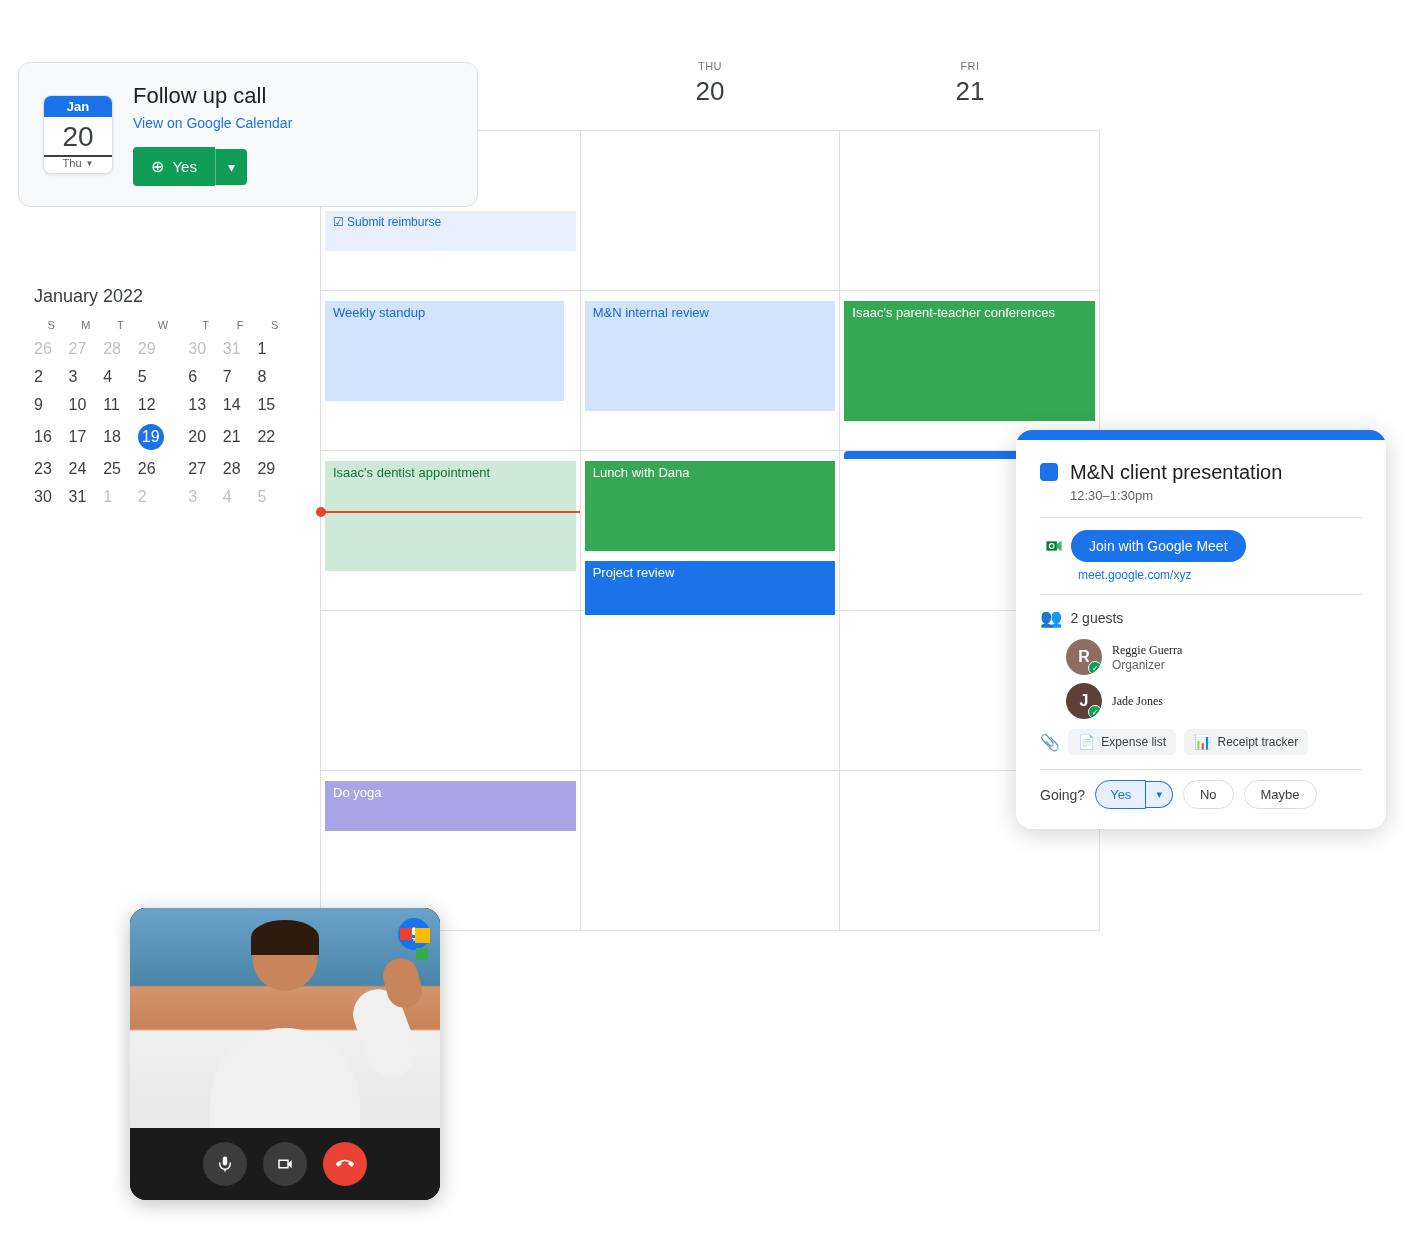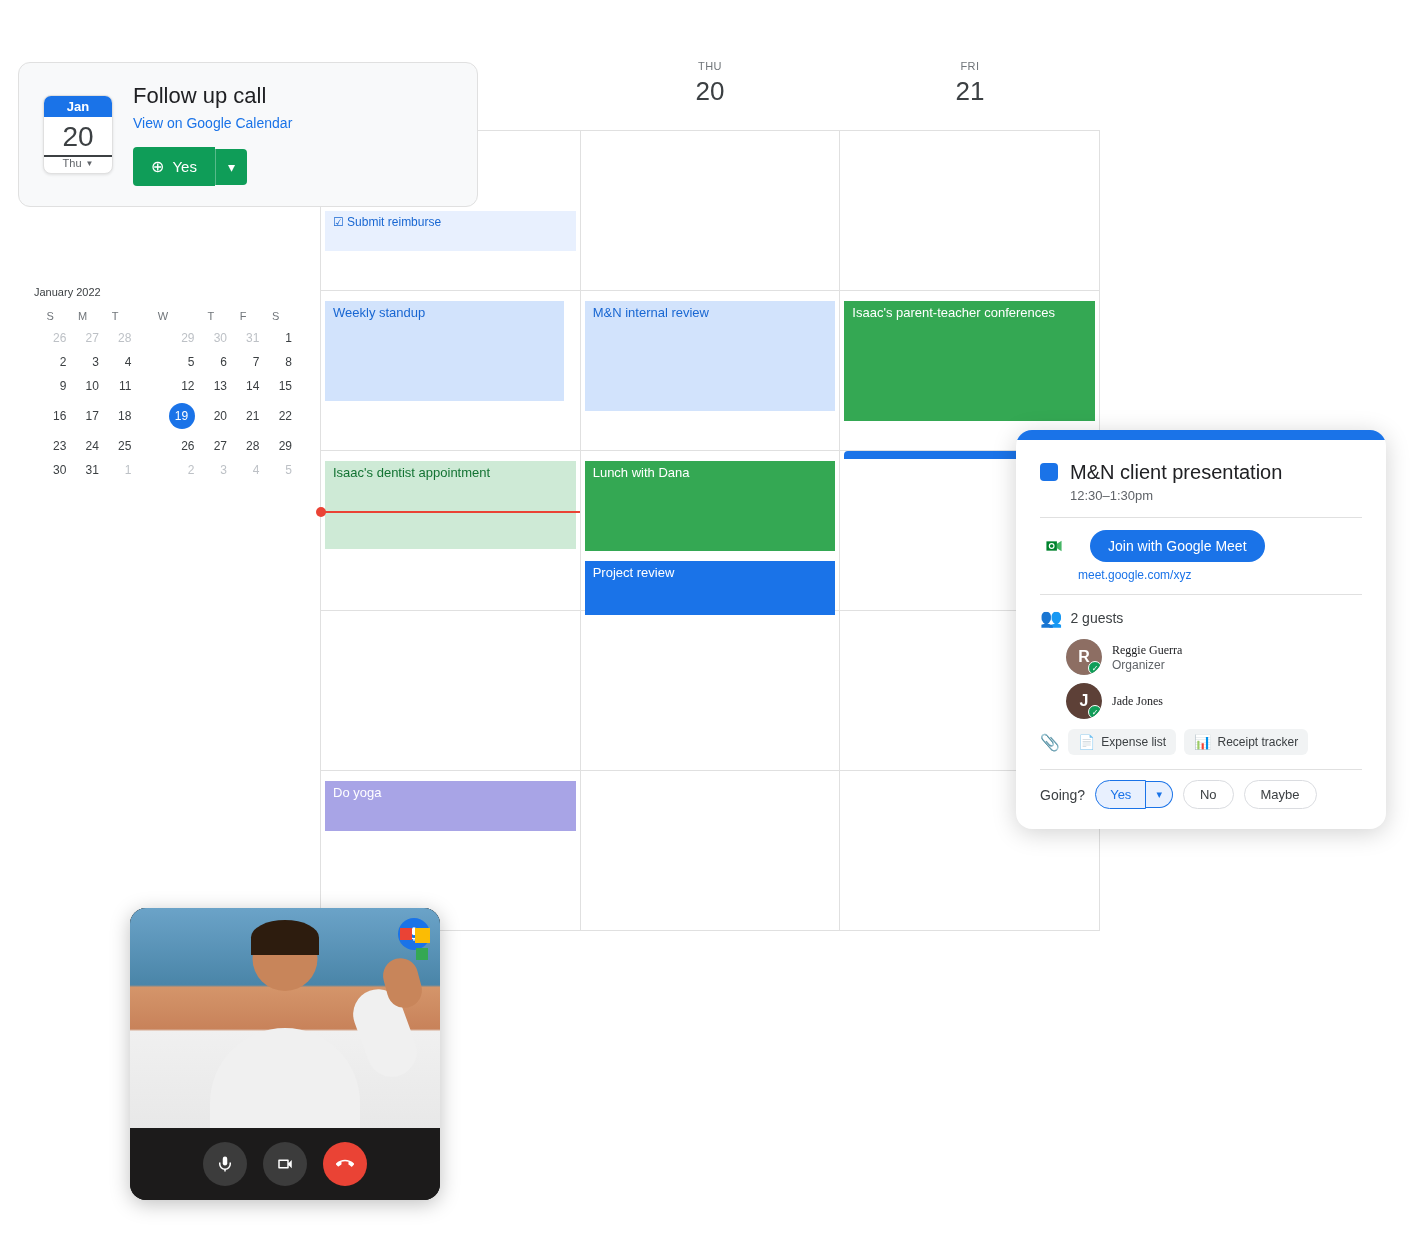--- a/index.html
+++ b/index.html
@@ -113,35 +113,35 @@
       background: #fff;
       border-radius: 8px;
       padding: 16px;
     }
     .mini-cal-header {
       display: flex;
       align-items: center;
       margin-bottom: 8px;
     }
     .mini-cal-month {
-      font-size: 11px;
+      font-size: 18px;
       font-weight: 500;
       color: #3c4043;
     }
     .mini-cal-grid { width: 100%; border-collapse: collapse; }
     .mini-cal-grid th {
       font-size: 11px;
       color: #70757a;
       text-align: center;
       padding: 4px 0;
       font-weight: 400;
     }
     .mini-cal-grid td {
-      font-size: 12px;
-      text-align: right;
+      font-size: 16px;
+      text-align: left;
       padding: 5px 0;
       color: #3c4043;
       cursor: pointer;
     }
     .td-circle {
       display: inline-flex;
       align-items: center;
       justify-content: center;
       width: 26px;
       height: 26px;
@@ -289,21 +289,21 @@
     }
     .mn-time {
       font-size: 13px;
       color: #5f6368;
       margin: 2px 0 14px 30px;
     }
     .mn-divider { border: none; border-top: 1px solid #e0e0e0; margin: 12px 0; }
     .mn-meet-row {
       display: flex;
       align-items: center;
-      gap: 22px;
+      gap: 3px;
       margin-bottom: 6px;
     }
     .join-meet-btn {
       background: #1a73e8;
       color: #fff;
       border: none;
       border-radius: 20px;
       padding: 8px 18px;
       font-size: 14px;
       font-weight: 500;
@@ -612,21 +612,21 @@
         <div class="cal-event evt-submit" style="top:80px;left:4px;right:4px;height:40px;font-size:12px;">
           <span>☑</span> <span>Submit reimburse</span>
         </div>
       </div>
       <div class="cal-row">
         <div class="cal-event evt-blue-light" style="top:10px;left:4px;right:16px;height:100px;">
           <span>Weekly standup</span>
         </div>
       </div>
       <div class="cal-row">
-        <div class="cal-event evt-green-light" style="top:10px;left:4px;right:4px;height:88px;">
+        <div class="cal-event evt-green-light" style="top:10px;left:4px;right:4px;height:110px;">
           <span>Isaac's dentist appointment</span>
         </div>
 
         <div class="time-line" style="top:60px;">
           <div class="time-dot"></div>
         </div>
       </div>
       <div class="cal-row"></div>
       <div class="cal-row">
         <div class="cal-event evt-purple" style="top:10px;left:4px;right:4px;height:50px;">

